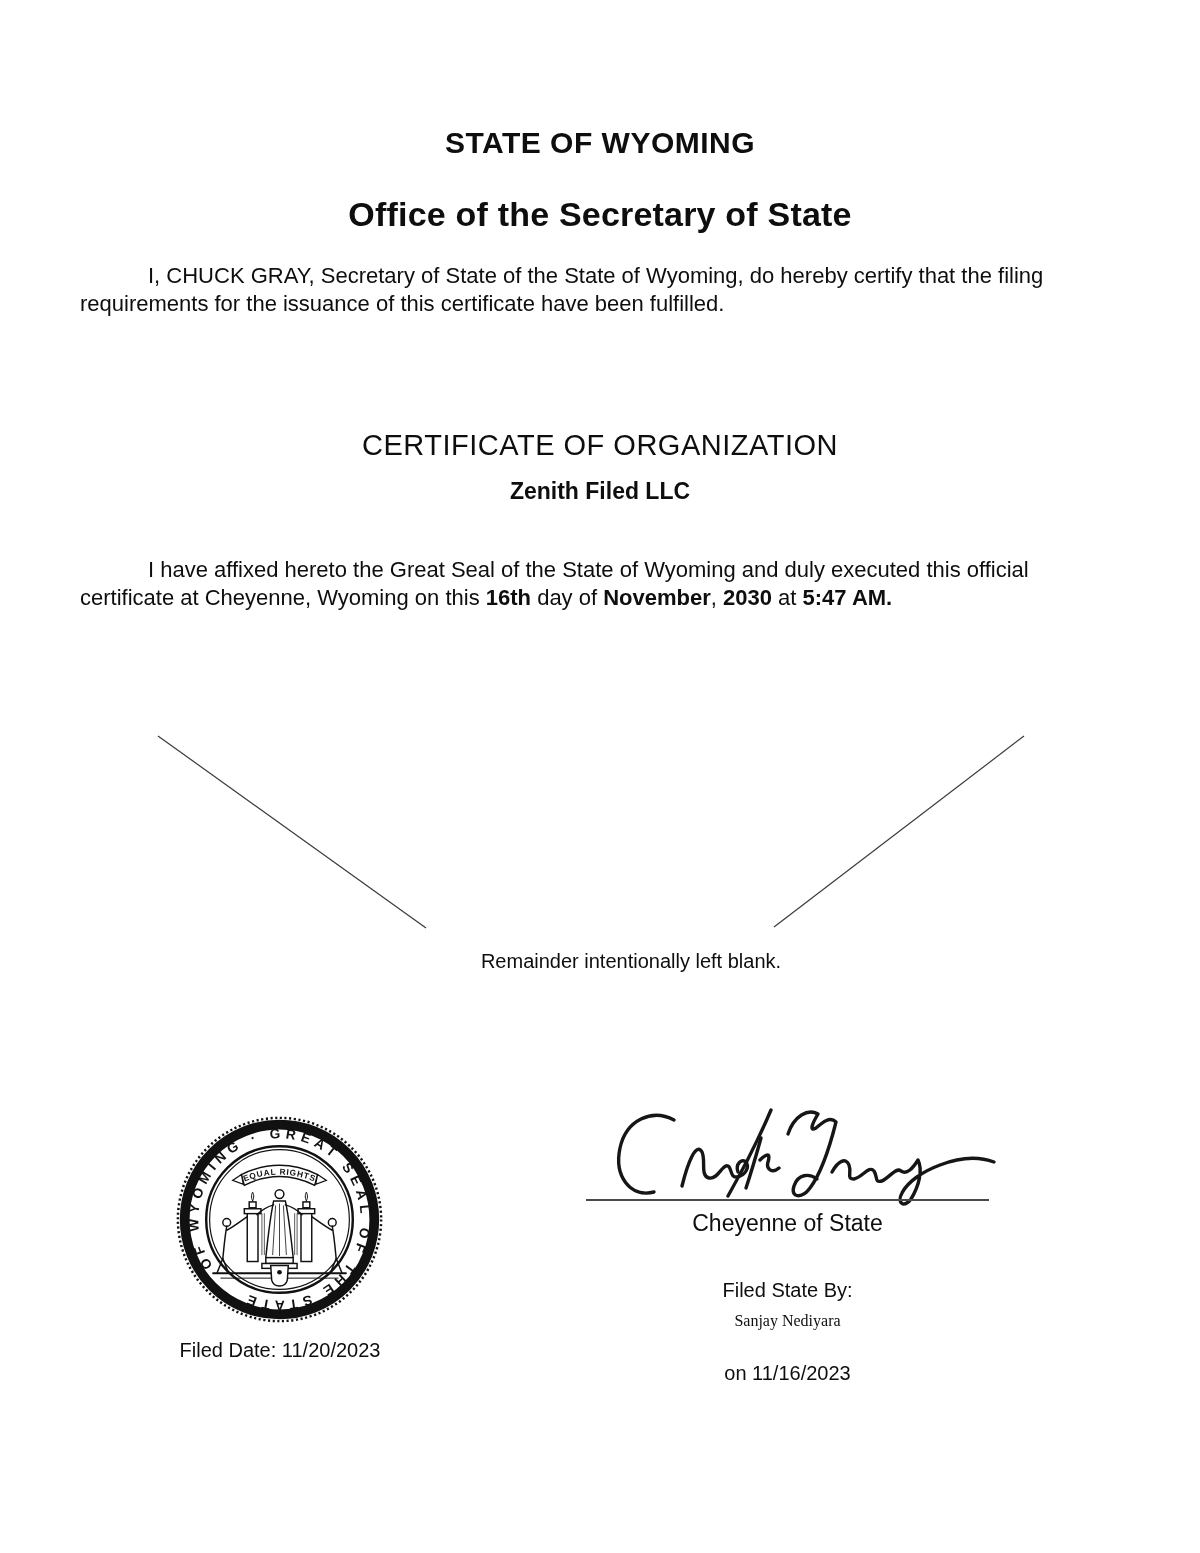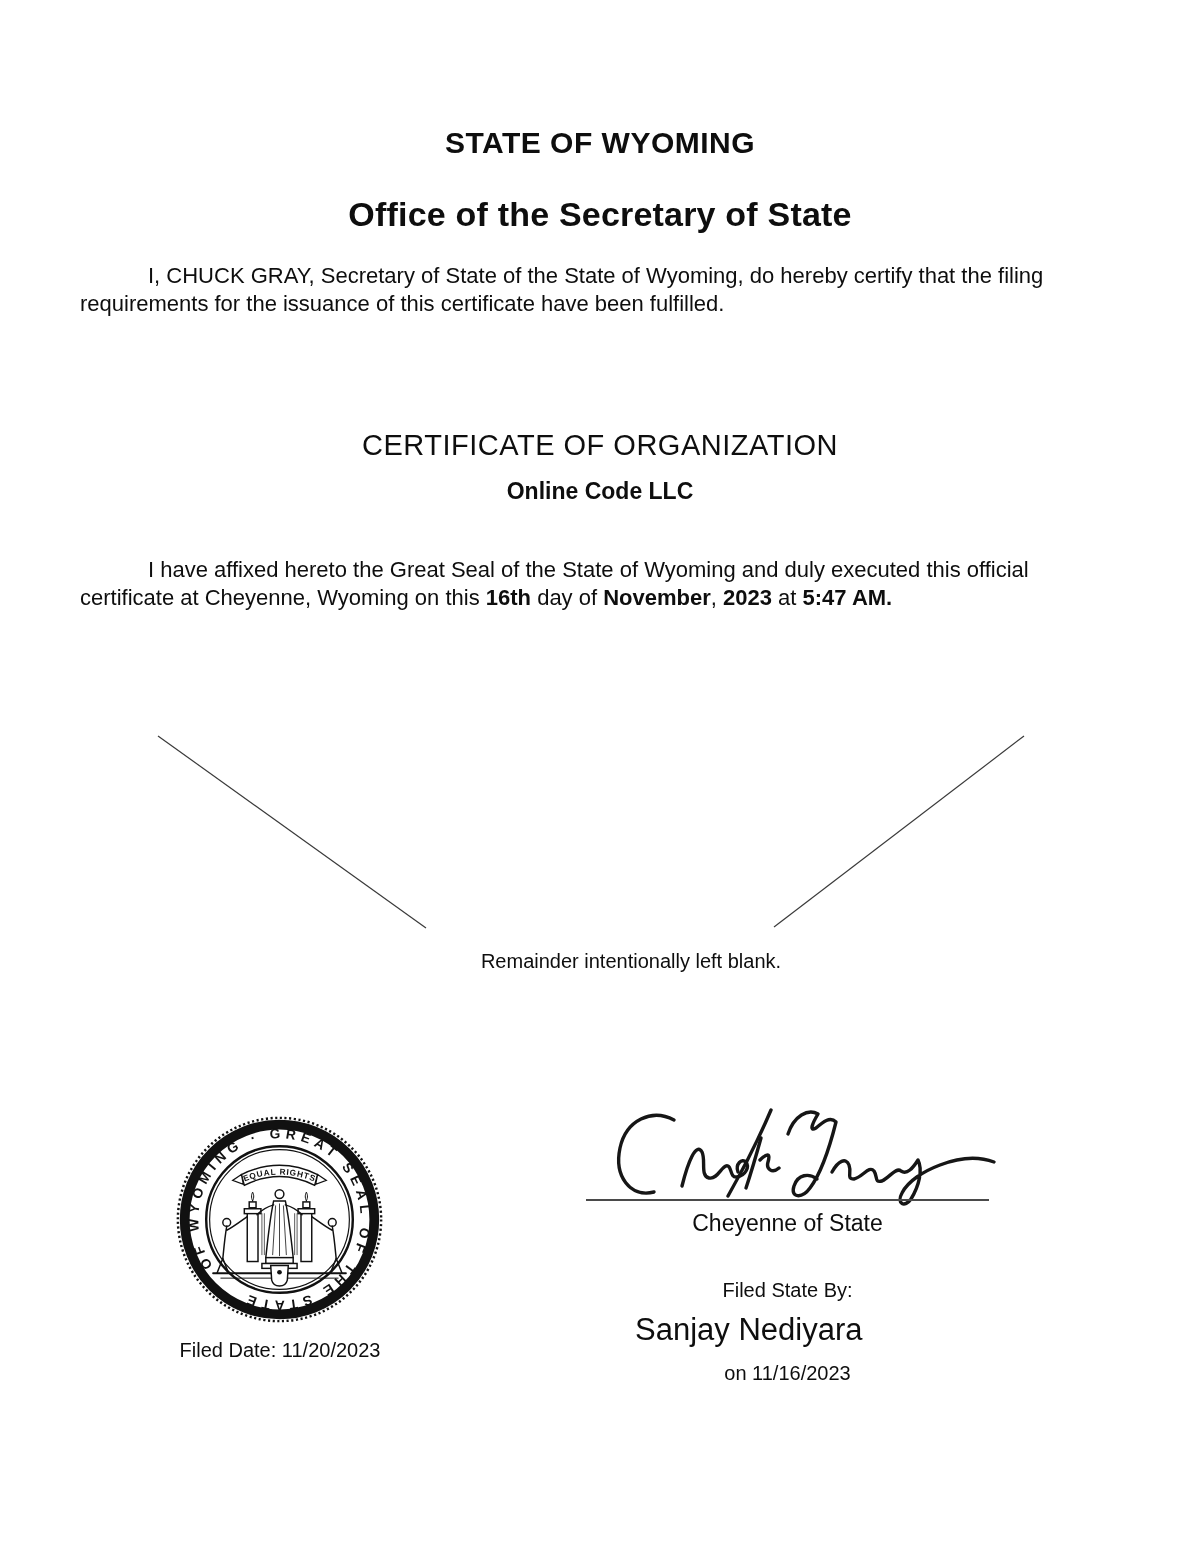--- a/index.html
+++ b/index.html
@@ -27,43 +27,43 @@
   .cert-heading { top:429px; font-size:29px; letter-spacing:0.5px; }
   .entity-name { top:478px; font-size:23px; font-weight:bold; }
   .remainder { top:950px; font-size:20px;margin-left:31px; }
   .divider-lines { left:150px; top:728px; width:880px; height:208px; }
   .seal-svg { left:172px; top:1112px; width:215px; height:215px; }
   .filed-date { top:1339px; left:160px; width:240px; text-align:center; font-size:20px; }
   .signature-svg { left:578px; top:1106px; width:420px; height:104px; }
   .sig-underline { top:1199px; left:586px; width:403px; height:0; border-top:2px solid #4a4a4a; }
   .sec-title { top:1210px; left:586px; width:403px; text-align:center; font-size:23px; }
   .filed-online-label { top:1279px; left:635px; width:305px; text-align:center; font-size:20px; }
-  .filer-name { top:1312px; left:635px; width:305px; font-size:31px;
-                font-family:Liberation Sans, sans-serif; }
+  .filer-name { top:1312px; left:635px; width:305px; text-align:center; font-size:16px;
+                font-family:Liberation Serif, serif; }
   .filed-on { top:1362px; left:635px; width:305px; text-align:center; font-size:20px; }
   svg { display:block; }
   .seal-ring-text { font-family:"Liberation Sans", sans-serif; font-size:14px; font-weight:bold;
                     letter-spacing:5px; fill:#111; }
   .seal-banner-text { font-family:"Liberation Sans", sans-serif; font-size:8.5px; font-weight:bold;
                       letter-spacing:0.8px; fill:#111; }
 </style>
 </head>
 <body>
 
 <div class="page">
 
   <div class="abs centered title-line1">STATE OF WYOMING</div>
   <div class="abs centered title-line2">Office of the Secretary of State</div>
 
   <div class="abs para para-certify">I, CHUCK GRAY, Secretary of State of the State of Wyoming, do hereby certify that the filing requirements for the issuance of this certificate have been fulfilled.</div>
 
   <div class="abs centered cert-heading">CERTIFICATE OF ORGANIZATION</div>
-  <div class="abs centered entity-name">Online Code LLC</div>
+  <div class="abs centered entity-name">Zenith Filed LLC</div>
 
-  <div class="abs para para-execution"><span>I have affixed hereto the Great Seal of the State of Wyoming and duly executed this official certificate at Cheyenne, Wyoming on this </span><b>16th</b><span> day of </span><b>November</b><span>, </span><b>2023</b><span> at </span><b>5:47 AM.</b></div>
+  <div class="abs para para-execution"><span>I have affixed hereto the Great Seal of the State of Wyoming and duly executed this official certificate at Cheyenne, Wyoming on this </span><b>16th</b><span> day of </span><b>November</b><span>, </span><b>2030</b><span> at </span><b>5:47 AM.</b></div>
 
   <svg class="abs divider-lines" viewBox="0 0 880 208" aria-hidden="true">
     <line x1="8" y1="8" x2="276" y2="200" stroke="#3a3a3a" stroke-width="1.2"></line>
     <line x1="874" y1="8" x2="624" y2="199" stroke="#3a3a3a" stroke-width="1.2"></line>
   </svg>
 
   <div class="abs centered remainder">Remainder intentionally left blank.</div>
 
   <svg class="abs seal-svg" viewBox="0 0 220 220">
     <g fill="none" stroke="#111">

